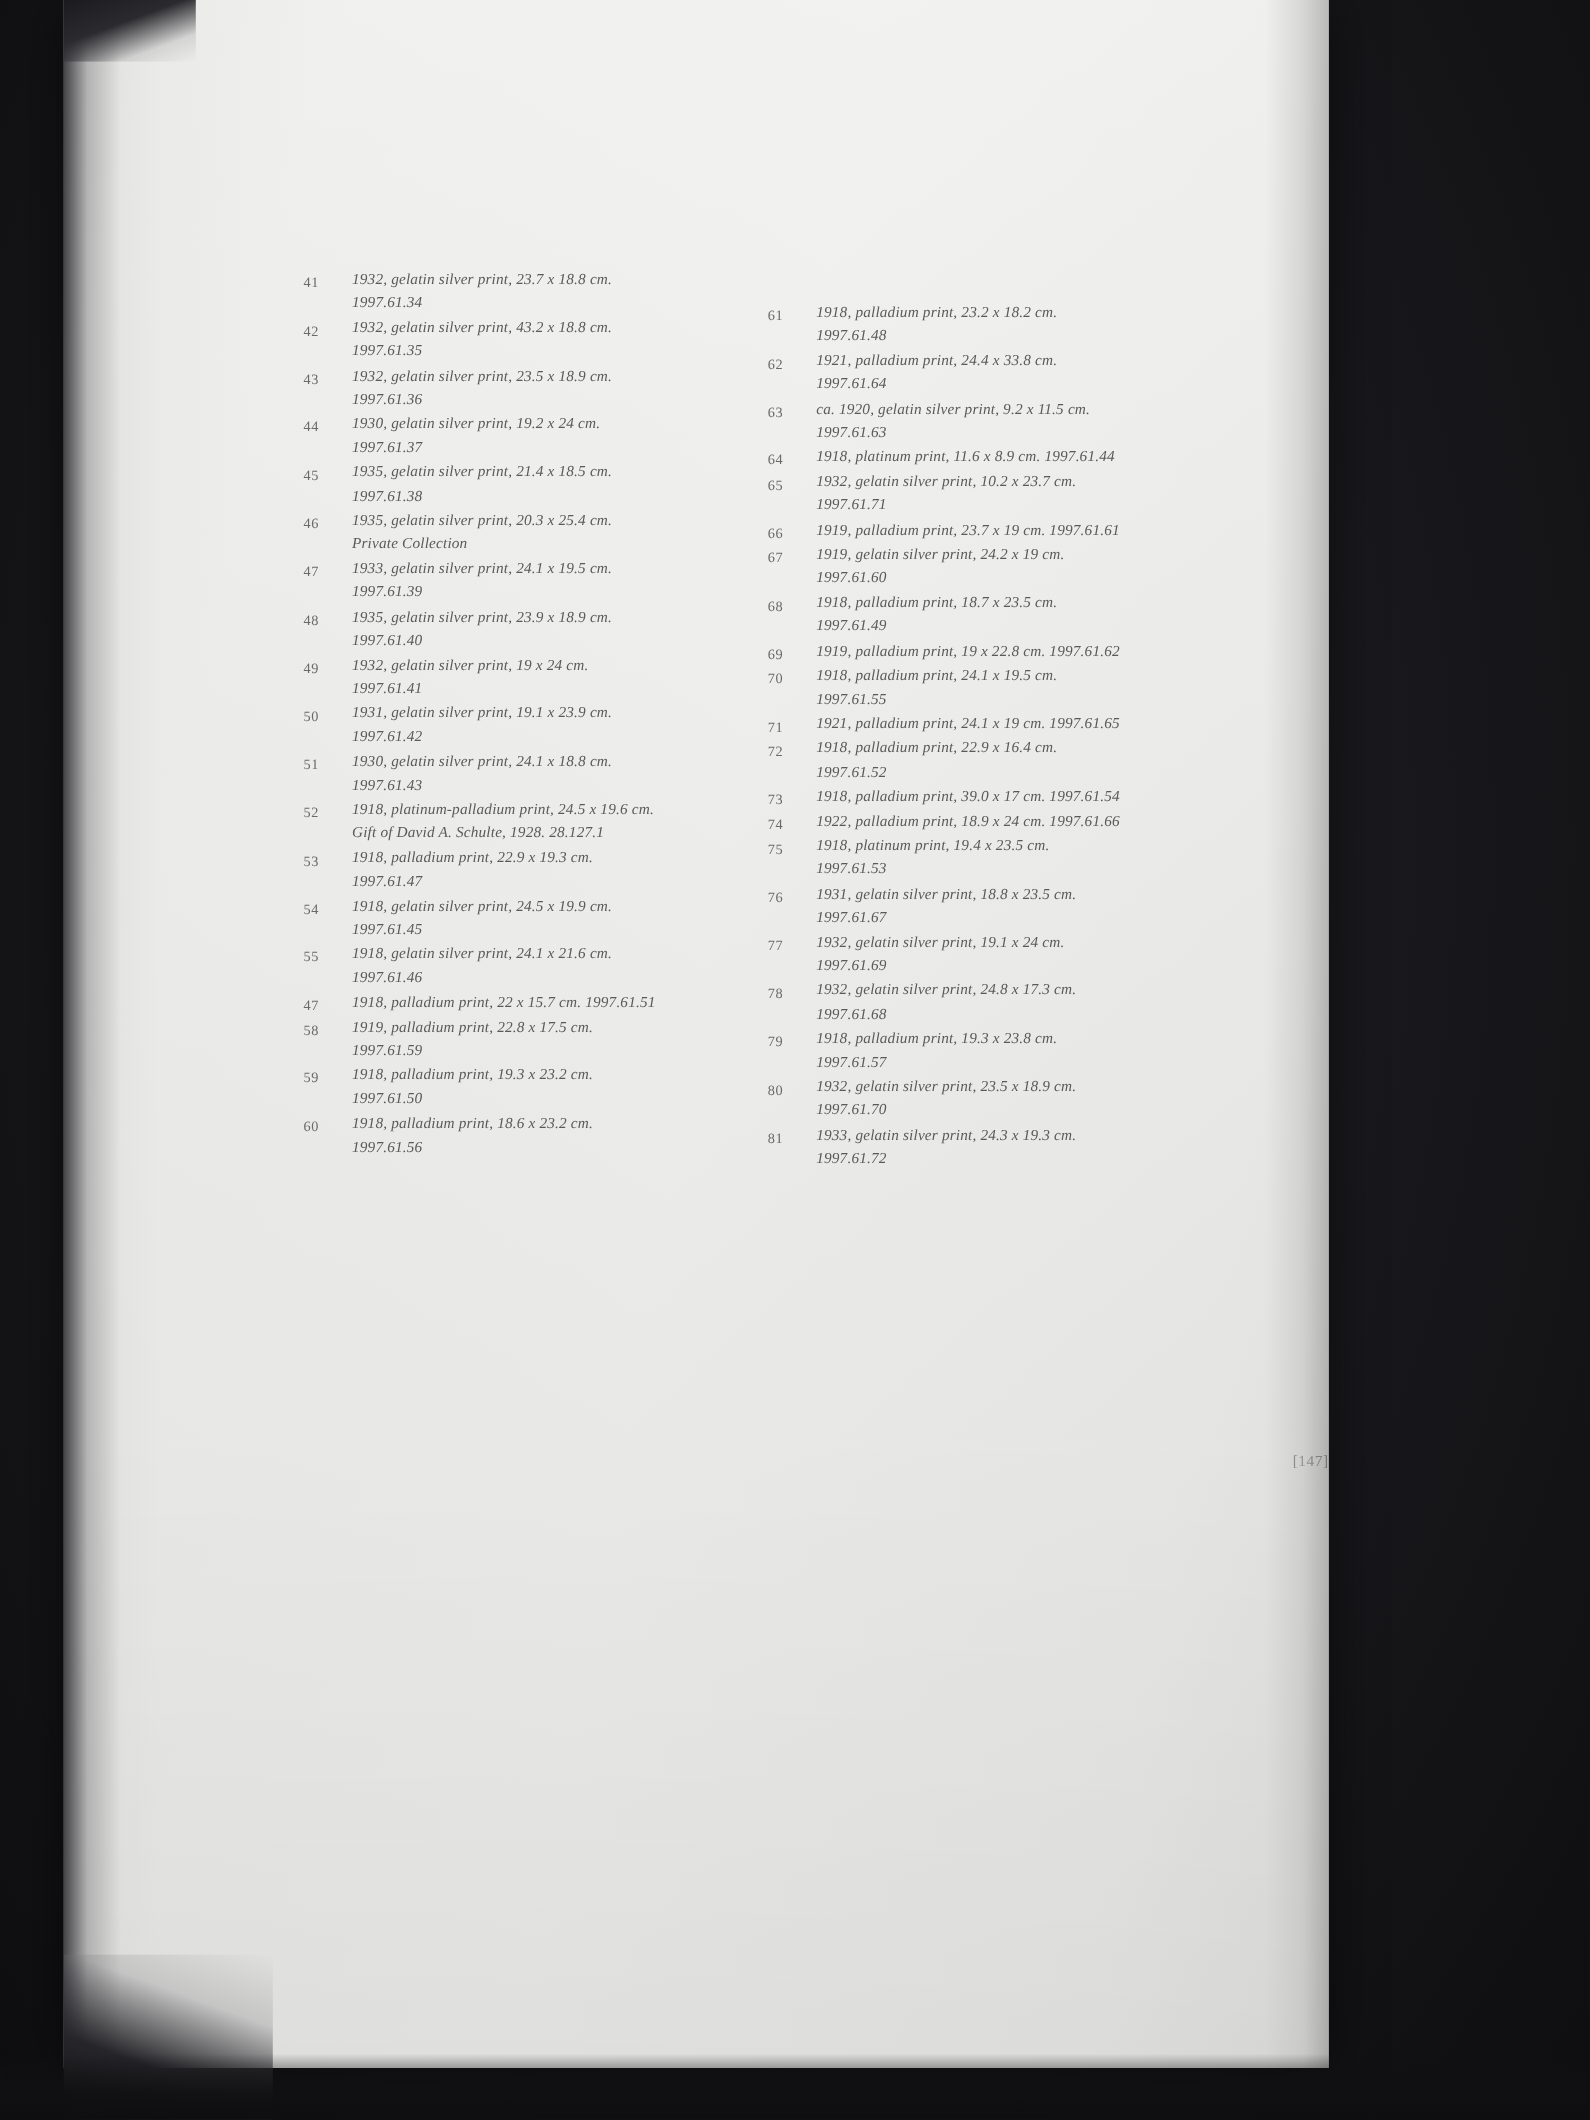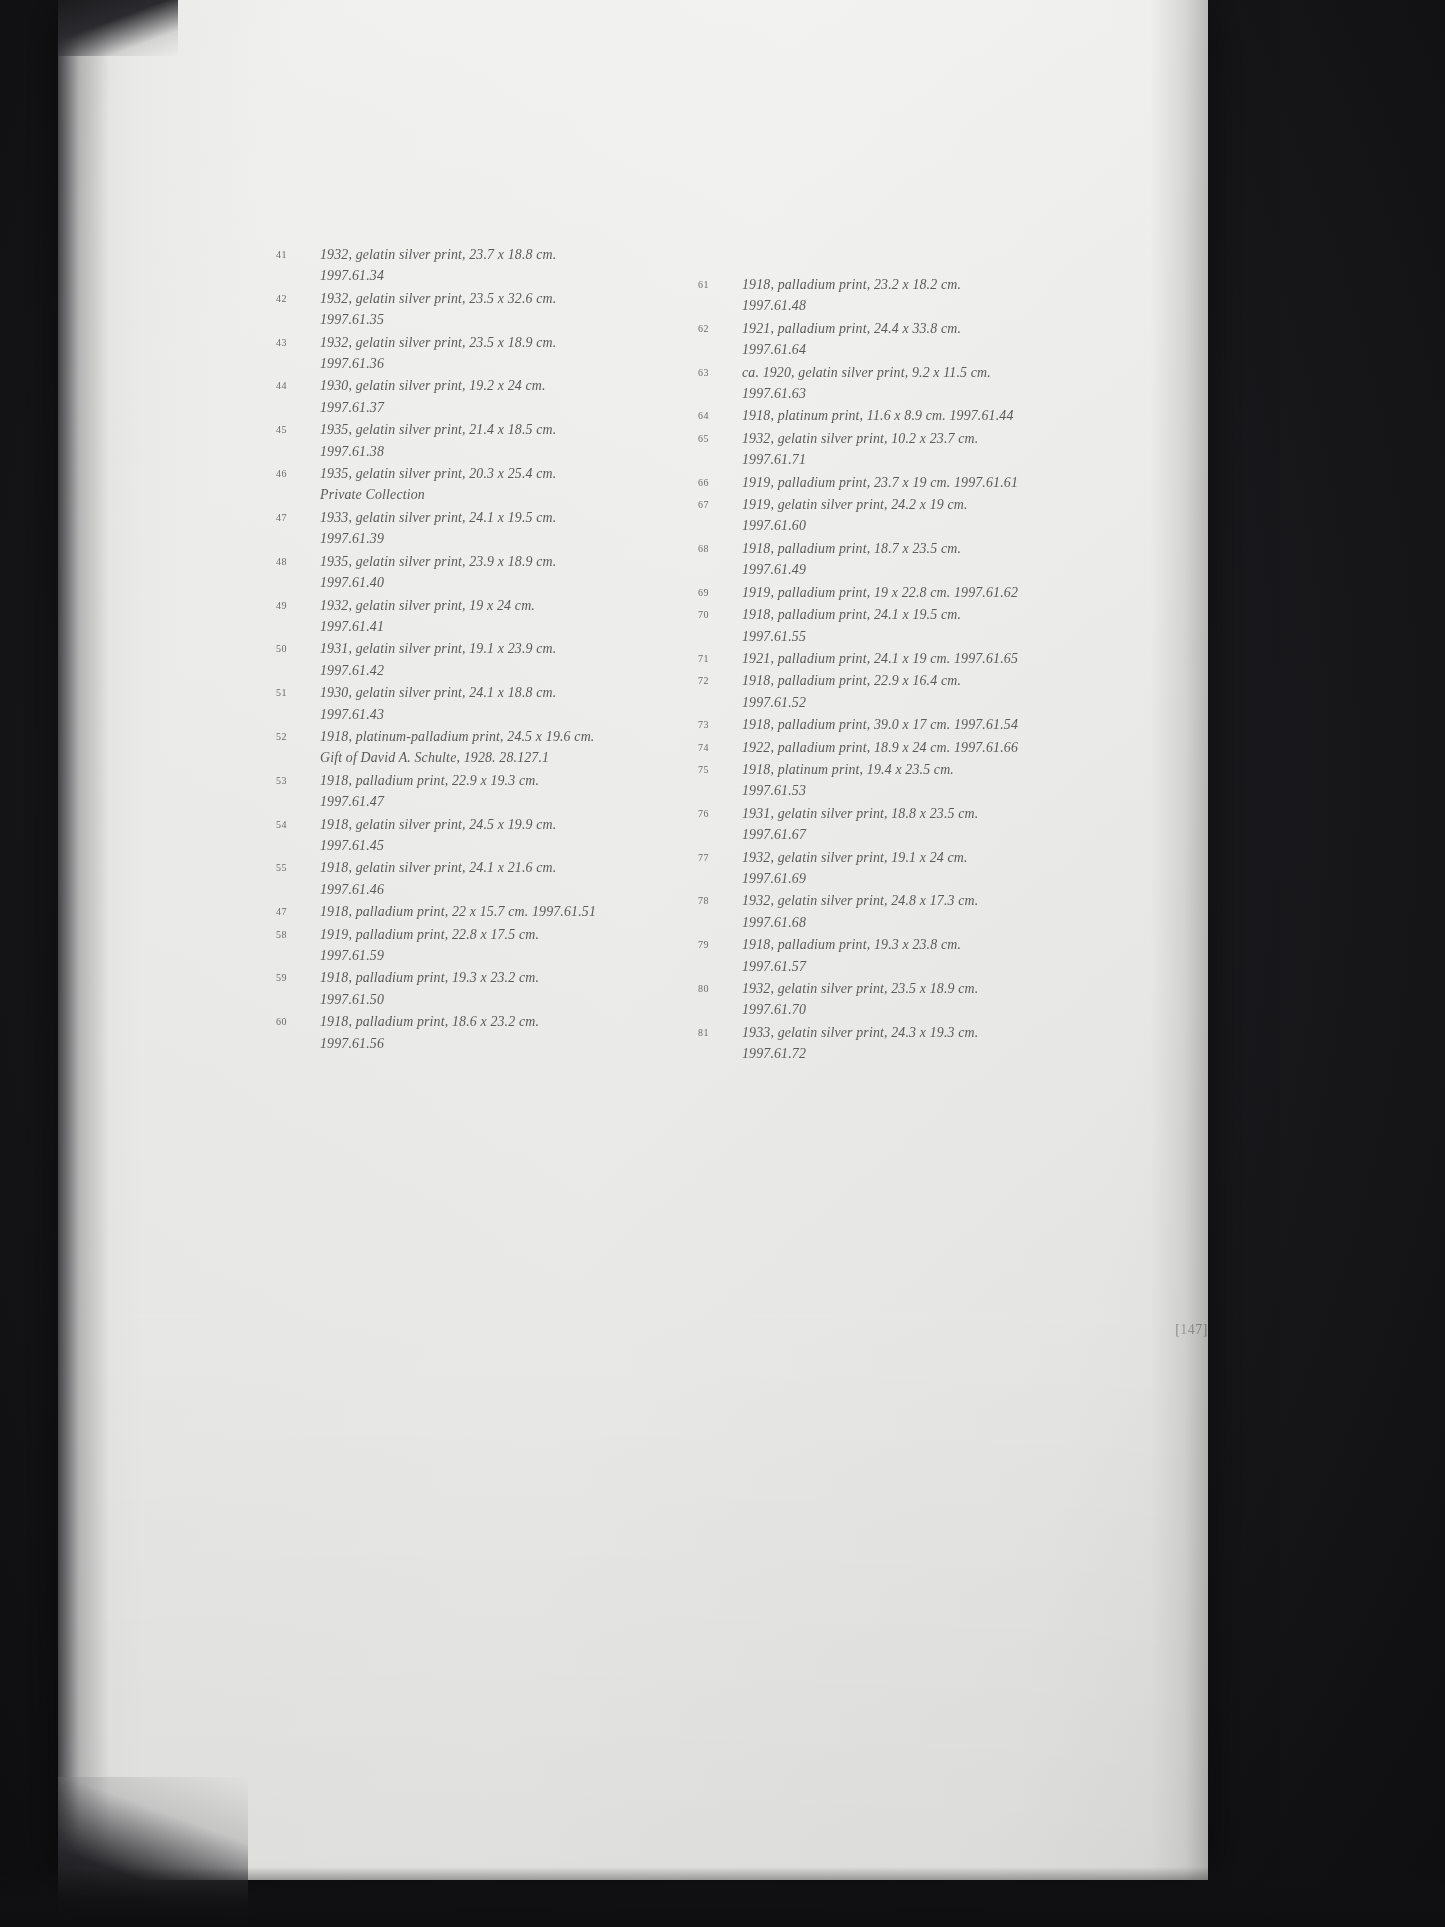--- a/index.html
+++ b/index.html
@@ -97,21 +97,21 @@
   .entry {
     display: block;
     position: relative;
     margin-bottom: 8.5px;
     padding-left: 44px;
   }
   .num {
     position: absolute;
     left: 0;
     top: 2px;
-    font-size: 10px;
+    font-size: 13px;
     font-style: normal;
     color: #6a6a6c;
     letter-spacing: 0.4px;
   }
   .line1, .line2 {
     display: block;
     font-style: italic;
     font-size: 13.9px;
     color: #5a5a5c;
     letter-spacing: 0.15px;
@@ -152,21 +152,21 @@
   <div class="content">
 
     <div class="col col-left" id="col-left">
         <div class="entry">
           <span class="num">41</span>
           <span class="line1">1932, gelatin silver print, 23.7 x 18.8 cm.</span>
           <span class="line2">1997.61.34</span>
         </div>
         <div class="entry">
           <span class="num">42</span>
-          <span class="line1">1932, gelatin silver print, 23.5 x 32.6 cm.</span>
+          <span class="line1">1932, gelatin silver print, 43.2 x 18.8 cm.</span>
           <span class="line2">1997.61.35</span>
         </div>
         <div class="entry">
           <span class="num">43</span>
           <span class="line1">1932, gelatin silver print, 23.5 x 18.9 cm.</span>
           <span class="line2">1997.61.36</span>
         </div>
         <div class="entry">
           <span class="num">44</span>
           <span class="line1">1930, gelatin silver print, 19.2 x 24 cm.</span>

